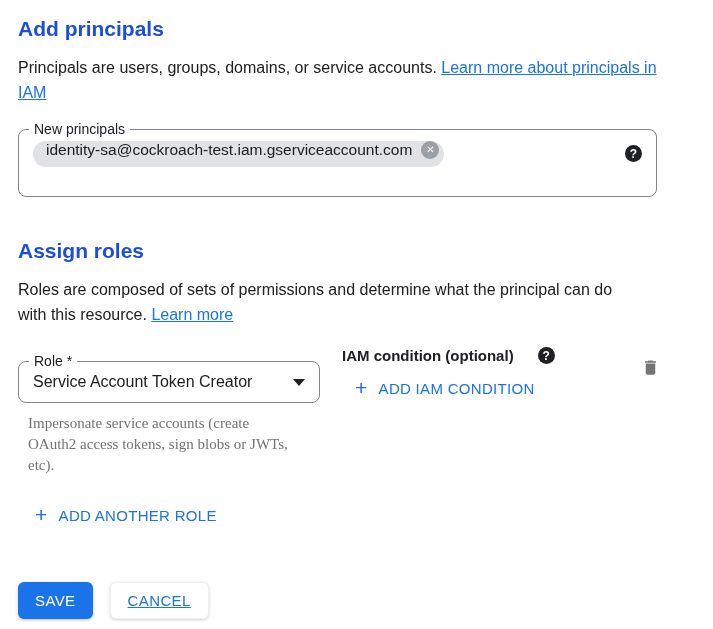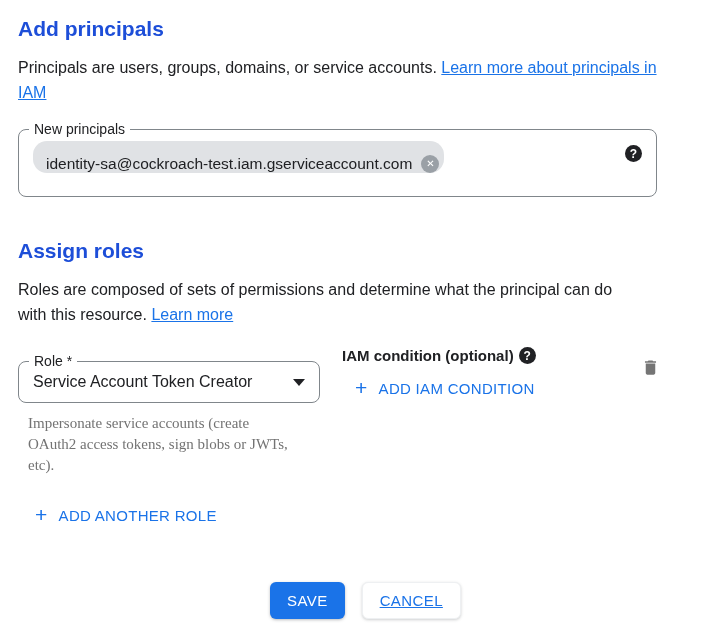--- a/index.html
+++ b/index.html
@@ -33,23 +33,23 @@
     cursor: text;
     gap: 6px;
   }
   .field-label {
     position: absolute; top: -9px; left: 10px;
     background: #ffffff; padding: 0 5px;
     font-size: 14px; font-weight: 500; color: #202124; line-height: 17px;
     cursor: default;
   }
   .chip {
-    display: inline-flex; align-items: flex-end;
+    display: inline-flex; align-items: flex-start;
     background: #e0e2e5; border-radius: 14px;
-    height: 32px; padding: 0 5px 0 13px;
+    height: 26px; padding: 0 5px 0 13px;
     font-size: 15.5px; color: #202124; gap: 9px;
     max-width: 560px; white-space: nowrap;
   }
   .chip-close {
     width: 18px; height: 18px; border-radius: 50%;
     background: #9aa0a6; color: #ffffff;
     display: inline-flex; align-items: center; justify-content: center;
     font-size: 10px; line-height: 1; cursor: pointer; border: none; padding: 0;
   }
   .help-icon {
@@ -82,39 +82,39 @@
   }
   .role-helper {
     margin: 10px 0 0 10px;
     font-size: 15px; line-height: 21px; color: #737373;
     max-width: 272px;
     font-family: Liberation Serif, serif;
   }
 
   .iam-col { margin-left: 22px; margin-top: -6px; flex: 0 0 auto; }
   .iam-label-row {
-    display: flex; align-items: center; gap: 5px;
+    display: flex; align-items: center; gap: 24px;
     font-size: 15px; font-weight: 700; color: #202124;
   }
   .blue-action {
     display: inline-flex; align-items: center; gap: 11px;
     color: #1a73e8; font-size: 15px; font-weight: 500;
     letter-spacing: 0.3px; cursor: pointer;
     background: none; border: none; padding: 0;
     font-family: "Liberation Sans", sans-serif;
   }
   .plus-icon { font-size: 21px; font-weight: 500; line-height: 1; margin-top: -2px; }
   .iam-col .blue-action { margin: 15px 0 0 13px; }
 
   .delete-col { margin-left: auto; margin-right: 53px; margin-top: 4px; }
   .trash-button { background: none; border: none; padding: 0; cursor: pointer; }
 
   .add-another { margin: 30px 0 0 17px; }
 
-  .buttons-row { display: flex; gap: 17px; margin: 56px 0 0 0; justify-content: center; }
+  .buttons-row { display: flex; gap: 17px; margin: 56px 0 0 0; }
   .btn {
     height: 37px; border-radius: 6px;
     font-size: 15px; font-weight: 500; letter-spacing: 0.4px;
     font-family: "Liberation Sans", sans-serif;
     cursor: pointer; padding: 0 17px;
   }
   .btn-save {
     background: #1a73e8; color: #ffffff; border: none;
     box-shadow: 0 1px 3px rgba(60,64,67,0.35);
   }

